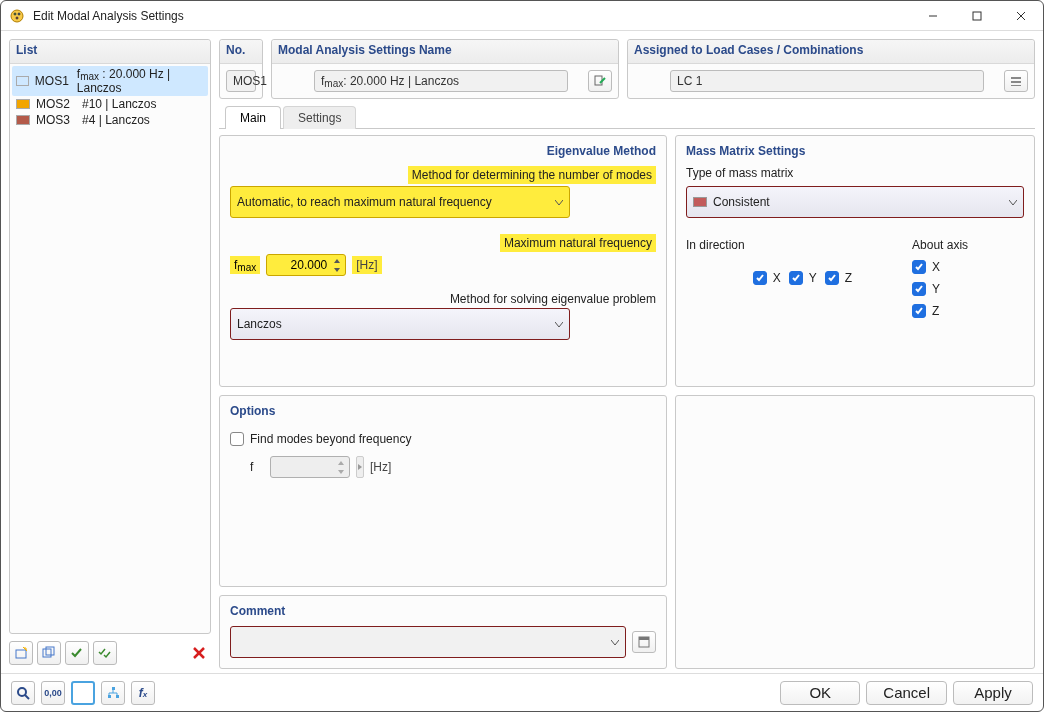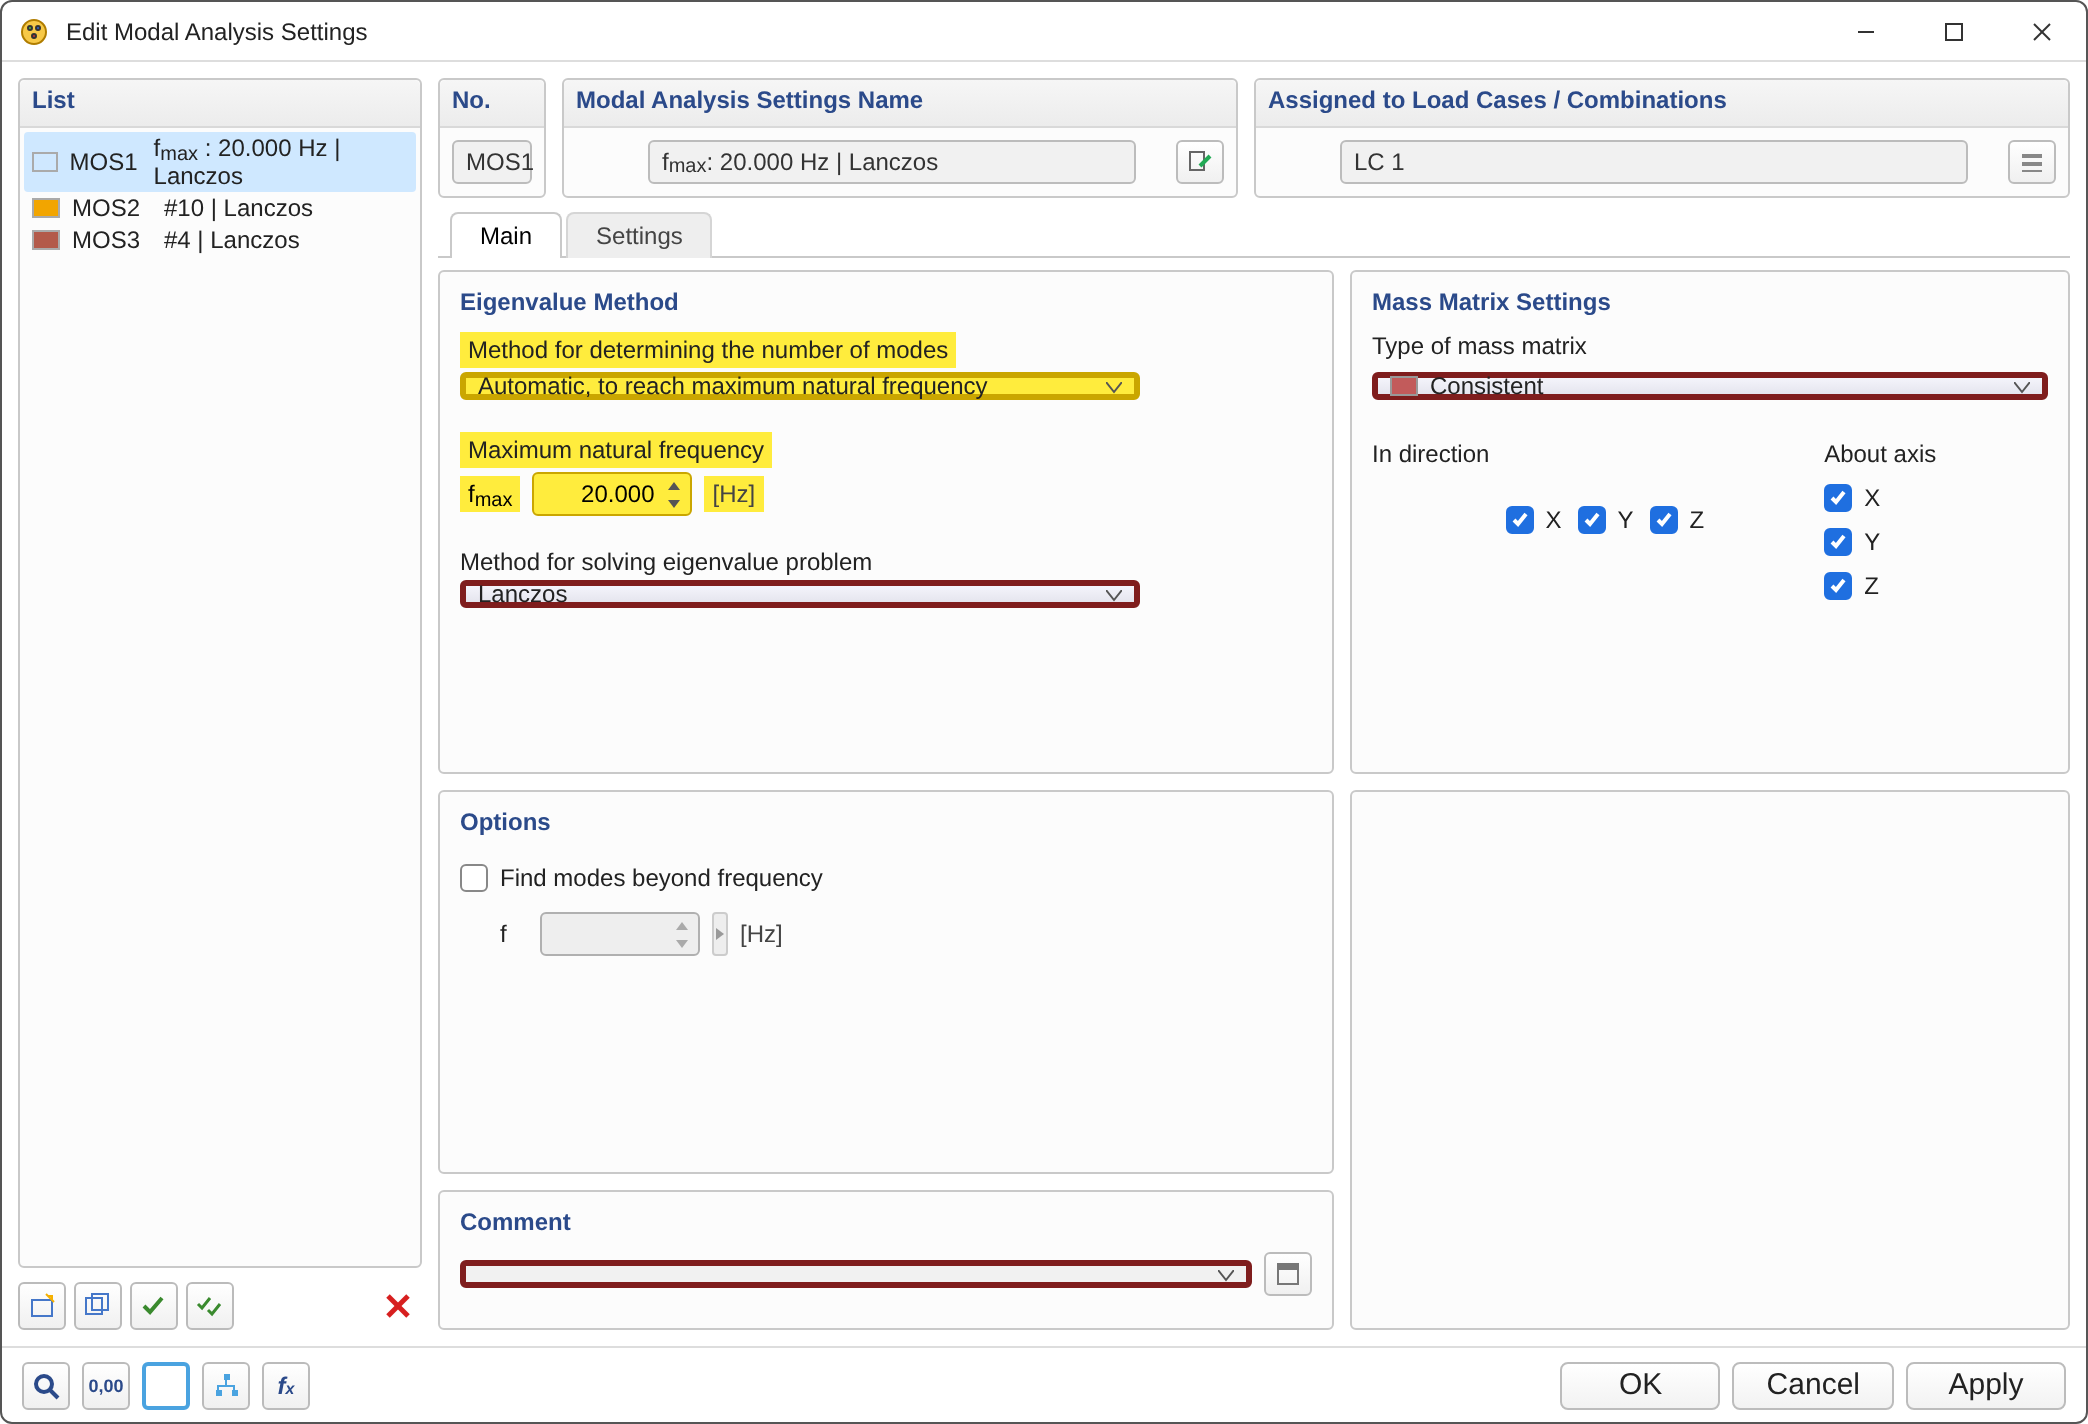--- a/index.html
+++ b/index.html
@@ -25,60 +25,60 @@
   .lrow .sw { width:14px; height:10px; border:1px solid #aaa; }
   .lrow .code { width:40px; }
   .left-tools { display:flex; gap:4px; padding:3px 0 0 0; align-items:center; }
   .iconbtn { width:24px; height:24px; border:1px solid #bbb; border-radius:3px; background:linear-gradient(#fff,#f0f0f0); display:flex; align-items:center; justify-content:center; cursor:pointer; font-size:12px; color:#345; }
   .left-tools .spacer { flex:1; }
 
   
   .right { flex:1; display:flex; flex-direction:column; gap:6px; min-width:0; }
   .toprow { display:flex; gap:8px; }
   .toprow .panel { padding:0; }
-  .no-panel { width:54px; }
+  .no-panel { width:44px; }
   .name-panel { flex:1; }
   .lc-panel { width:408px; }
   .field-wrap { padding:6px; }
   .txt { border:1px solid #bcbcbc; border-radius:3px; background:#fff; height:22px; padding:0 6px; font-size:12px; color:#333; display:flex; align-items:center; }
   .txt.readonly { background:#f1f1f1; }
   .name-row { display:flex; gap:20px;padding-left:36px; }
   .name-row .txt { flex:1; }
   .smallbtn { width:24px; height:22px; border:1px solid #bcbcbc; border-radius:3px; background:linear-gradient(#fff,#f0f0f0); display:flex; align-items:center; justify-content:center; cursor:pointer; }
 
   
   .tabs { display:flex; border-bottom:1px solid #c9c9c9; padding-left:6px; gap:2px; }
   .tab { padding:4px 14px; font-size:12px; color:#444; border:1px solid transparent; border-bottom:none; border-radius:4px 4px 0 0; cursor:pointer; position:relative; top:1px; }
   .tab.active { background:#fff; border-color:#c9c9c9; color:#000; }
   .tab.inactive { background:#eee; border-color:#d5d5d5; }
 
   .tabcontent { flex:1; display:grid; grid-template-columns: 1fr 360px; grid-template-rows: 252px 192px 1fr; gap:8px; min-height:0; }
   .section { border:1px solid #c9c9c9; border-radius:3px; background:#fcfcfc; padding:8px 10px 10px 10px; display:flex; flex-direction:column; gap:6px; }
   .sec-title { font-size:12px; font-weight:600; color:#2b4a8a; margin-bottom:2px; }
   .lbl { font-size:12px; color:#222; }
   .hl { background:#ffec3d; padding:2px 4px; display:inline-block; }
-  .select { border:3px solid #7f1d1d; border-radius:3px; background:linear-gradient(#f4f4fb,#e5e5ee); height:14px; display:flex; align-items:center; padding:0 6px; font-size:12px; color:#222; position:relative; cursor:pointer; }
+  .select { border:1px solid #7f1d1d; border-radius:3px; background:linear-gradient(#f4f4fb,#e5e5ee); height:32px; display:flex; align-items:center; padding:0 6px; font-size:12px; color:#222; position:relative; cursor:pointer; }
   .select.hilite { background:#ffec3d; border-color:#caa600; }
   .select .chev { position:absolute; right:6px; top:50%; transform:translateY(-50%); }
   .spin { border:1px solid #b0b0b0; border-radius:3px; background:#fff; height:22px; display:flex; align-items:center; padding:0 2px 0 6px; font-size:12px; width:80px; justify-content:flex-end; gap:4px; }
   .spin.disabled { background:#eee; color:#888; }
   .spinbtns { display:flex; flex-direction:column; gap:0; }
   .spinbtns div { width:12px; height:9px; display:flex; align-items:center; justify-content:center; cursor:pointer; }
   .unit { font-size:12px; color:#444; }
   .row { display:flex; align-items:center; gap:6px; }
   .checkbox { width:14px; height:14px; border:1px solid #888; border-radius:3px; display:inline-flex; align-items:center; justify-content:center; background:#fff; cursor:pointer; }
   .checkbox.checked { background:#1f6fe0; border-color:#1f6fe0; }
   .checkbox.checked svg { stroke:#fff; }
 
   
   .msw { width:14px; height:10px; background:#c25b5b; border:1px solid #999; margin-right:6px; }
 
   .options-sec { grid-column:1; grid-row:2; }
   .mass-sec { grid-column:2; grid-row:1; }
-  .eigen-sec { grid-column:1; grid-row:1; }
+  .eigen-sec { grid-column:1; grid-row:1;text-align:right; }
   .blank-sec { grid-column:2; grid-row:2 / span 2; }
   .comment-sec { grid-column:1; grid-row:3; }
 
   .bottombar { height:38px; border-top:1px solid #ddd; display:flex; align-items:center; padding:0 10px; gap:6px; }
   .bottombar .spacer { flex:1; }
   .btn { min-width:80px; height:24px; border:1px solid #bcbcbc; border-radius:4px; background:linear-gradient(#fff,#f2f2f2); font-size:15px; color:#222; display:flex; align-items:center; justify-content:center; padding:0 16px; cursor:pointer; }
 
   .sub { font-size:10px; position:relative; top:2px; }
 </style>
 </head>

